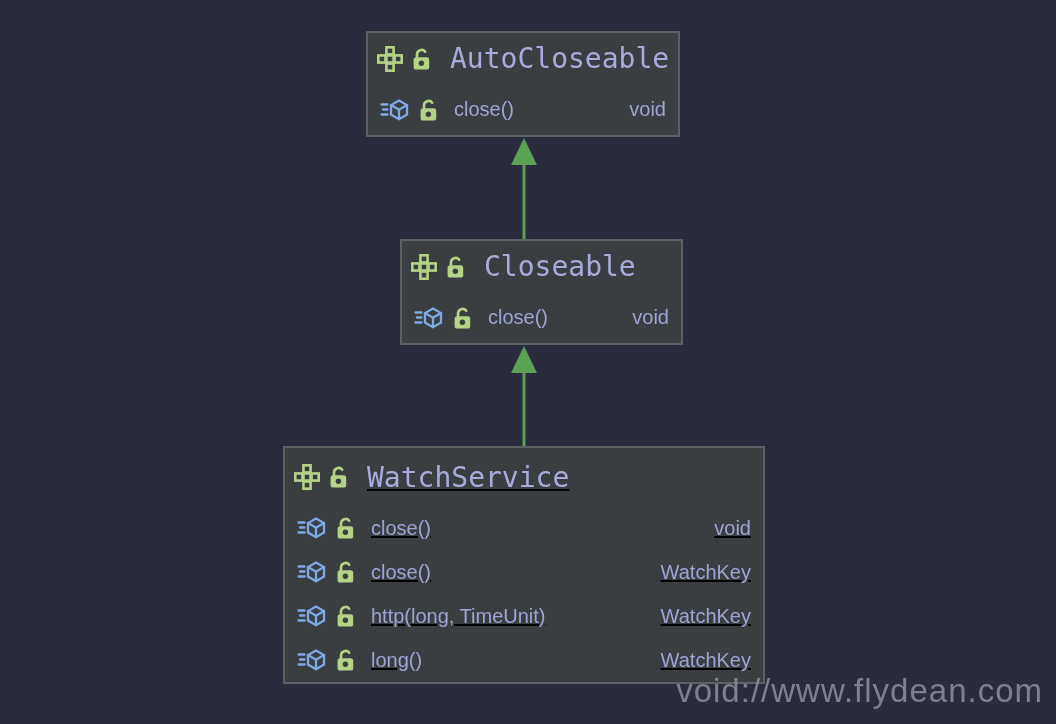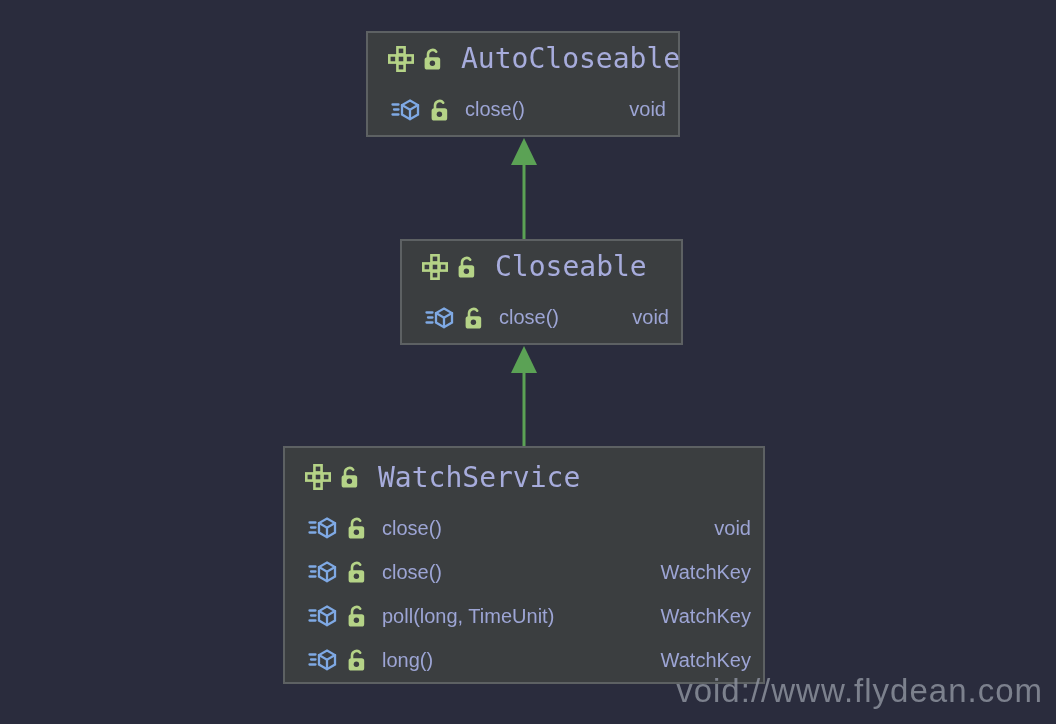--- a/index.html
+++ b/index.html
@@ -14,21 +14,21 @@
     background:var(--bg);
     font-family:"Liberation Sans",sans-serif;
   }
   #edges{position:absolute;left:0;top:0;z-index:0;pointer-events:none;}
   .uml-node{
     position:absolute;z-index:1;box-sizing:border-box;
     background:var(--node_fill);
     border:2px solid var(--node_border);
     display:flex;flex-direction:column;
   }
-  .row{display:flex;align-items:center;flex:1;min-height:0;margin-left:11px;}
+  .row{display:flex;align-items:center;flex:1;min-height:0;}
   .hdr{padding:0 12px 0 9px;}
   .hdr .title{
     font-family:"DejaVu Sans Mono","Liberation Mono",monospace;
     font-size:28px;color:var(--title_text);margin-left:17px;white-space:pre;
   }
   .m{padding:0 12px 0 12px;font-size:20px;color:var(--method_text);}
   .m .name{margin-left:14px;white-space:pre;}
   .m .ret{margin-left:auto;padding-left:18px;white-space:pre;text-align:right;}
   .ic{display:block;}
   .icw{display:flex;align-items:center;justify-content:center;flex:0 0 auto;}
@@ -138,21 +138,21 @@
     <span class="icw">
         <svg class="ic" width="22" height="24">
           <use href="#sym-lock"></use>
         </svg>
       </span>
     <span class="name">close()</span>
     <span class="ret">void</span>
   </div>
 </div>
 
-<div class="uml-node" id="node-watchservice" style="left:283px;top:446px;width:482px;height:238px;">
+<div class="uml-node" id="node-watchservice" style="left:283px;top:446px;width:482px;height:238px;text-decoration:underline;">
   <div class="row hdr">
     <span class="icw">
         <svg class="ic" width="26" height="26">
           <use href="#sym-interface"></use>
         </svg>
       </span>
     <span class="icw">
         <svg class="ic" width="22" height="24">
           <use href="#sym-lock"></use>
         </svg>
@@ -191,21 +191,21 @@
     <span class="icw">
         <svg class="ic" width="30" height="24">
           <use href="#sym-method"></use>
         </svg>
       </span>
     <span class="icw">
         <svg class="ic" width="22" height="24">
           <use href="#sym-lock"></use>
         </svg>
       </span>
-    <span class="name">poll(long, TimeUnit)</span>
+    <span class="name">http(long, TimeUnit)</span>
     <span class="ret">WatchKey</span>
   </div>
   <div class="row m">
     <span class="icw">
         <svg class="ic" width="30" height="24">
           <use href="#sym-method"></use>
         </svg>
       </span>
     <span class="icw">
         <svg class="ic" width="22" height="24">

